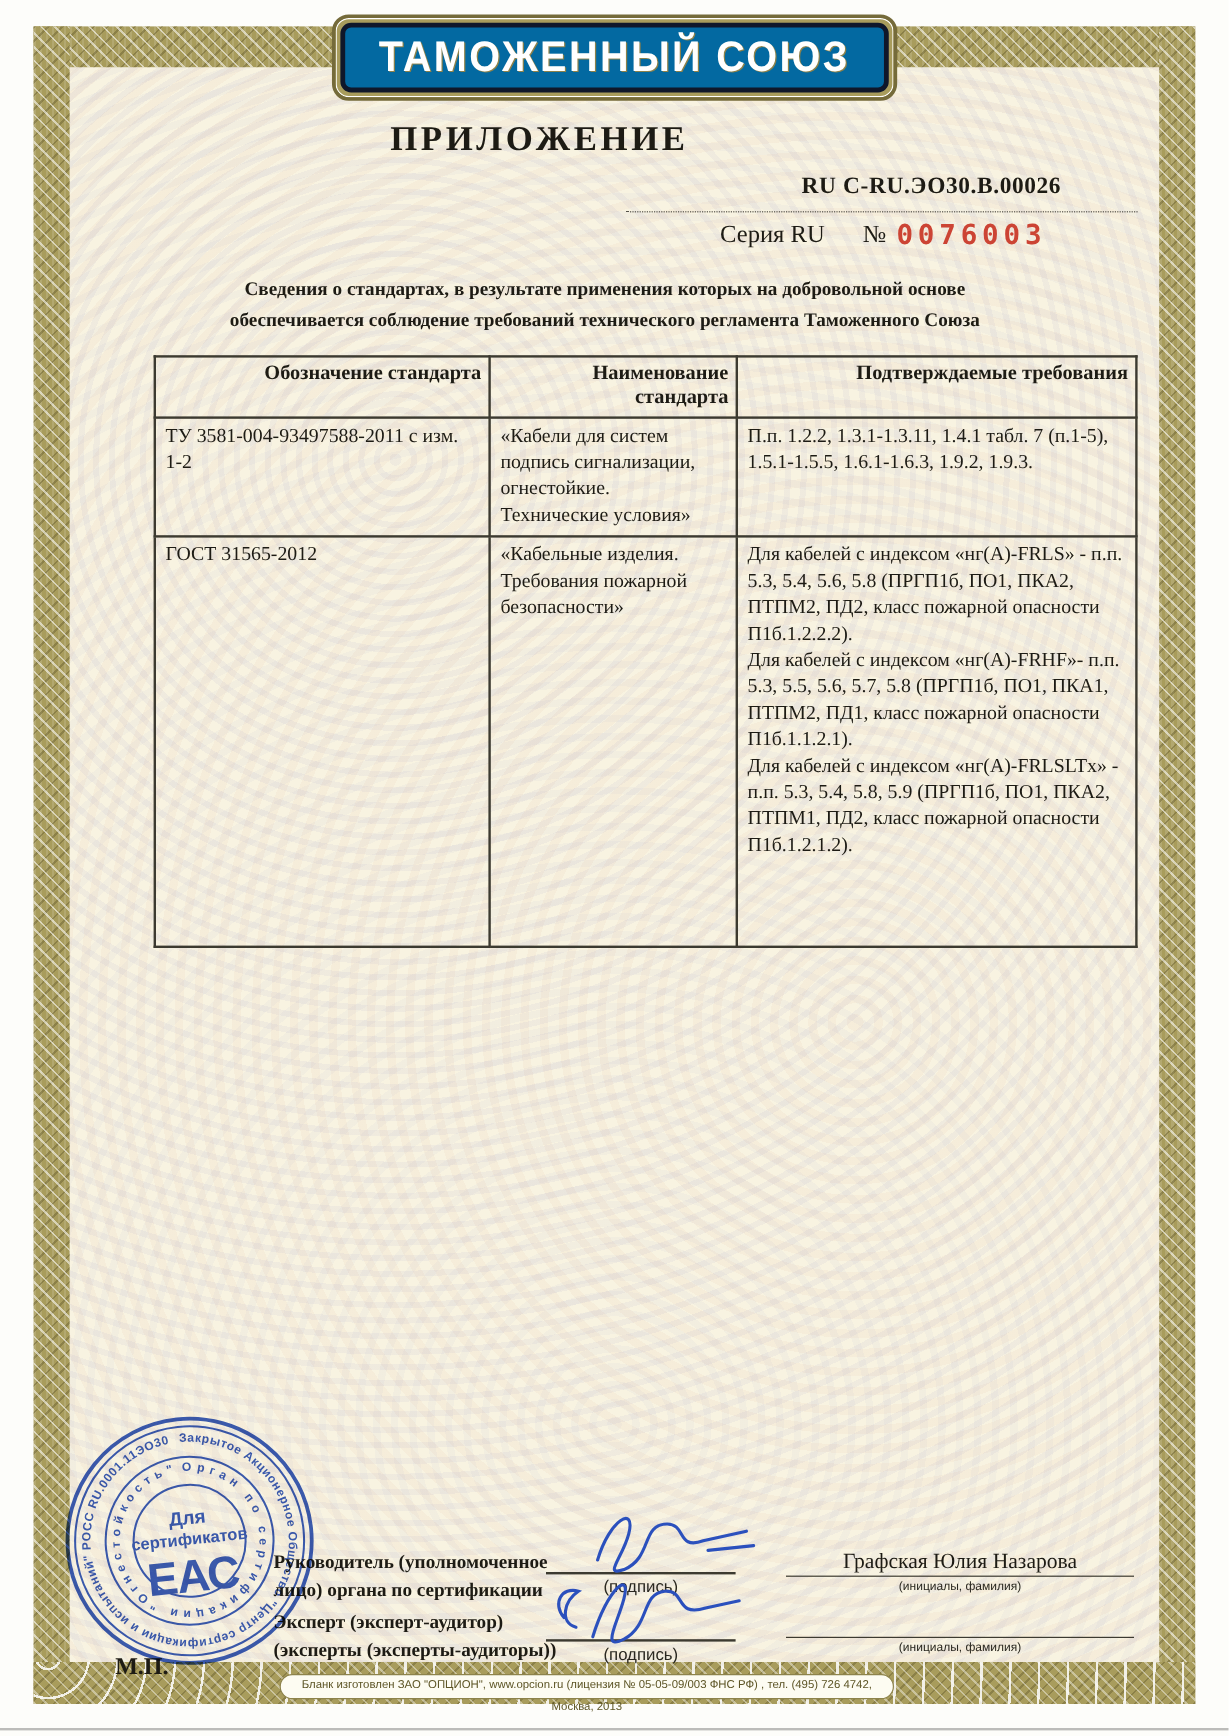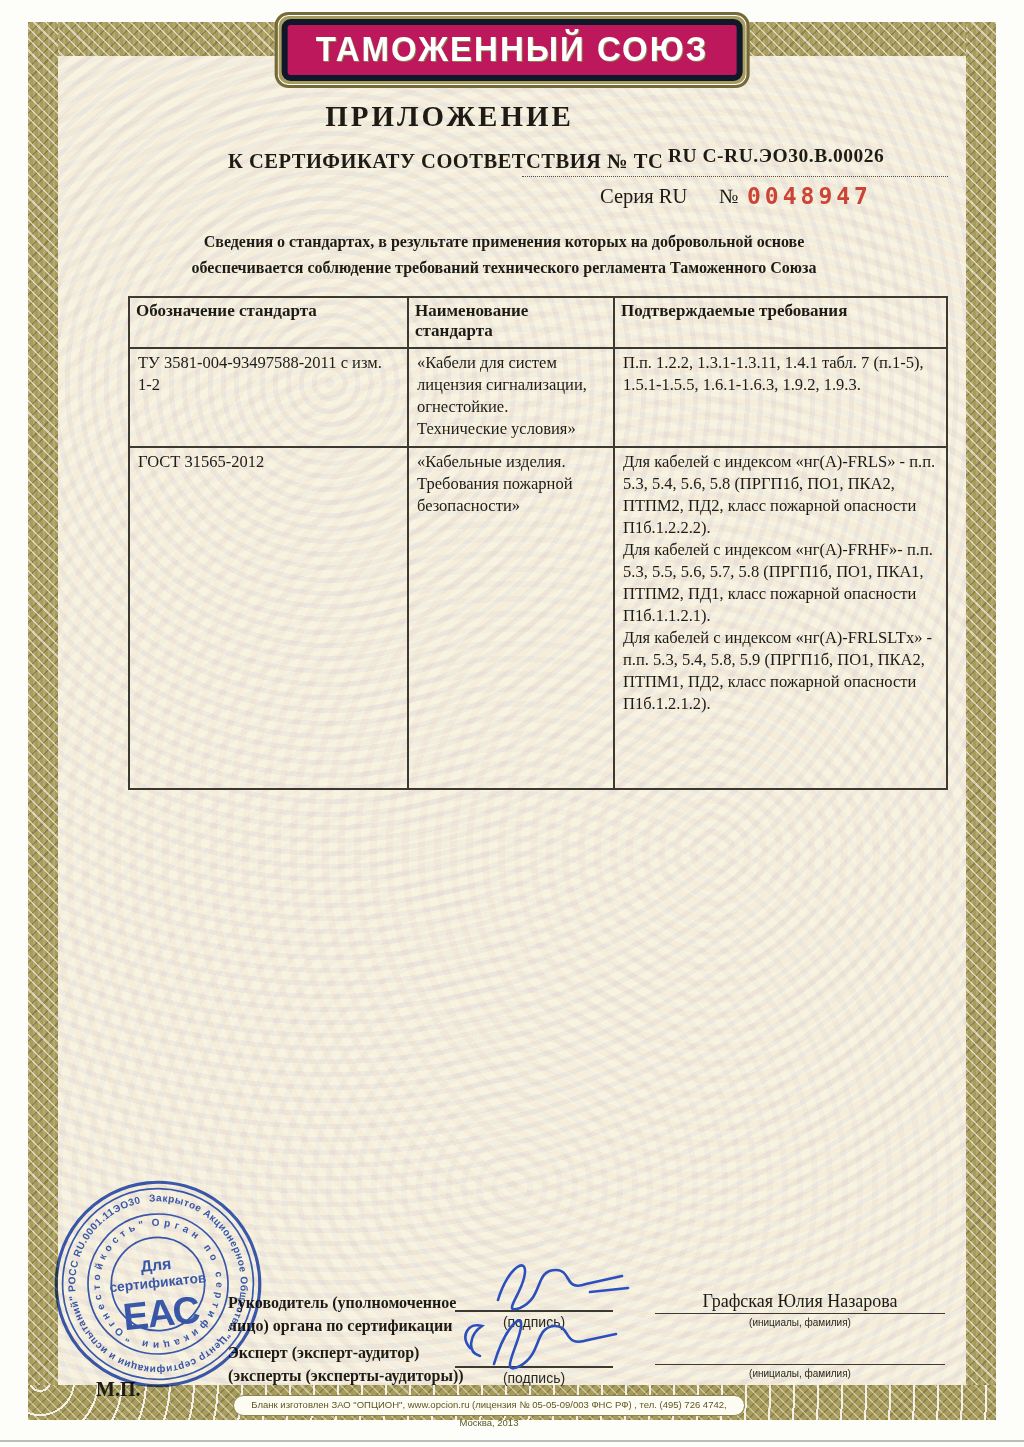--- a/index.html
+++ b/index.html
@@ -36,22 +36,22 @@
   }
   .scan-line { position:absolute; left:0; top:1440px; width:1024px; height:2px; background:#9a9a96; opacity:.65; }
 
   
   .badge-wrap { position:absolute; left:50%; top:12px; transform:translateX(-50%); z-index:4; }
   .badge {
     background:#a89c5c; border:3px solid #756b3a; border-radius:14px; padding:4px;
     box-shadow:0 0 0 1px #fff inset;
   }
   .badge-inner {
-    border:6px solid #0f172a; border-radius:9px; padding:5px 28px 7px;
-    background:#be185d;
+    border:4px solid #0f172a; border-radius:9px; padding:5px 28px 7px;
+    background:#0369a1;
   }
   .badge-inner span {
     font-family:"Liberation Sans", sans-serif; font-weight:bold; font-size:33px;
     letter-spacing:2px; color:#ffffff; text-shadow:1px 1px 0 #8d814a;
     display:inline-block; transform:scaleY(1.08);
   }
 
   
   .doc-title {
     position:absolute; left:0; top:100px; width:899px; text-align:center;
@@ -86,21 +86,21 @@
 
   
   table.standards {
     position:absolute; left:128px; top:296px; width:818px; z-index:3;
     border-collapse:collapse; table-layout:fixed;
   }
   table.standards th, table.standards td {
     border:2px solid #3c3a30; vertical-align:top;
   }
   table.standards th {
-    font-size:17px; font-weight:bold; text-align:left; padding:3px 6px 6px;
+    font-size:17px; font-weight:bold; text-align:right; padding:3px 6px 6px;
     line-height:20px; white-space:pre-line;
   }
   table.standards td {
     font-size:16.5px; line-height:22px; padding:3px 8px 6px; white-space:pre-line;border-radius:28px;
   }
   .col-standard { width:279px; }
   .col-name     { width:206px; }
   .col-req      { width:333px; }
   tr.row-1 td { height:90px; }
   tr.row-2 td { height:342px; }
@@ -166,26 +166,25 @@
 
   <div class="badge-wrap">
     <div class="badge">
       <div class="badge-inner">
         <span>ТАМОЖЕННЫЙ СОЮЗ</span>
       </div>
     </div>
   </div>
 
   <div class="doc-title">ПРИЛОЖЕНИЕ</div>
-  <div class="subtitle">К СЕРТИФИКАТУ СООТВЕТСТВИЯ № ТС</div>
   <div class="cert-number">RU C-RU.ЭО30.В.00026</div>
   <div class="cert-underline"></div>
   <div class="series-label">Серия RU</div>
   <div class="number-sign">№</div>
-  <div class="serial">0048947</div>
+  <div class="serial">0076003</div>
 
   <div class="intro">Сведения о стандартах, в результате применения которых на добровольной основе
 обеспечивается соблюдение требований технического регламента Таможенного Союза</div>
 
   <table class="standards">
     <colgroup>
       <col class="col-standard">
         <col class="col-name">
         <col class="col-req">
     </colgroup>
@@ -193,21 +192,21 @@
       <tr>
         <th>Обозначение стандарта</th>
         <th>Наименование
 стандарта</th>
         <th>Подтверждаемые требования</th>
       </tr>
     </thead>
     <tbody>
       <tr class="row-1">
         <td>ТУ 3581-004-93497588-2011 с изм. 1-2</td>
-        <td>«Кабели для систем лицензия сигнализации, огнестойкие.
+        <td>«Кабели для систем подпись сигнализации, огнестойкие.
 Технические условия»</td>
         <td>П.п. 1.2.2, 1.3.1-1.3.11, 1.4.1 табл. 7 (п.1-5), 1.5.1-1.5.5, 1.6.1-1.6.3, 1.9.2, 1.9.3.</td>
       </tr>
       <tr class="row-2">
         <td>ГОСТ 31565-2012</td>
         <td>«Кабельные изделия.
 Требования пожарной безопасности»</td>
         <td>Для кабелей с индексом «нг(А)-FRLS» - п.п. 5.3, 5.4, 5.6, 5.8 (ПРГП1б, ПО1, ПКА2, ПТПМ2, ПД2, класс пожарной опасности П1б.1.2.2.2).
 Для кабелей с индексом «нг(А)-FRHF»- п.п. 5.3, 5.5, 5.6, 5.7, 5.8 (ПРГП1б, ПО1, ПКА1, ПТПМ2, ПД1, класс пожарной опасности П1б.1.1.2.1).
 Для кабелей с индексом «нг(А)-FRLSLTx» - п.п. 5.3, 5.4, 5.8, 5.9 (ПРГП1б, ПО1, ПКА2, ПТПМ1, ПД2, класс пожарной опасности П1б.1.2.1.2).</td>

